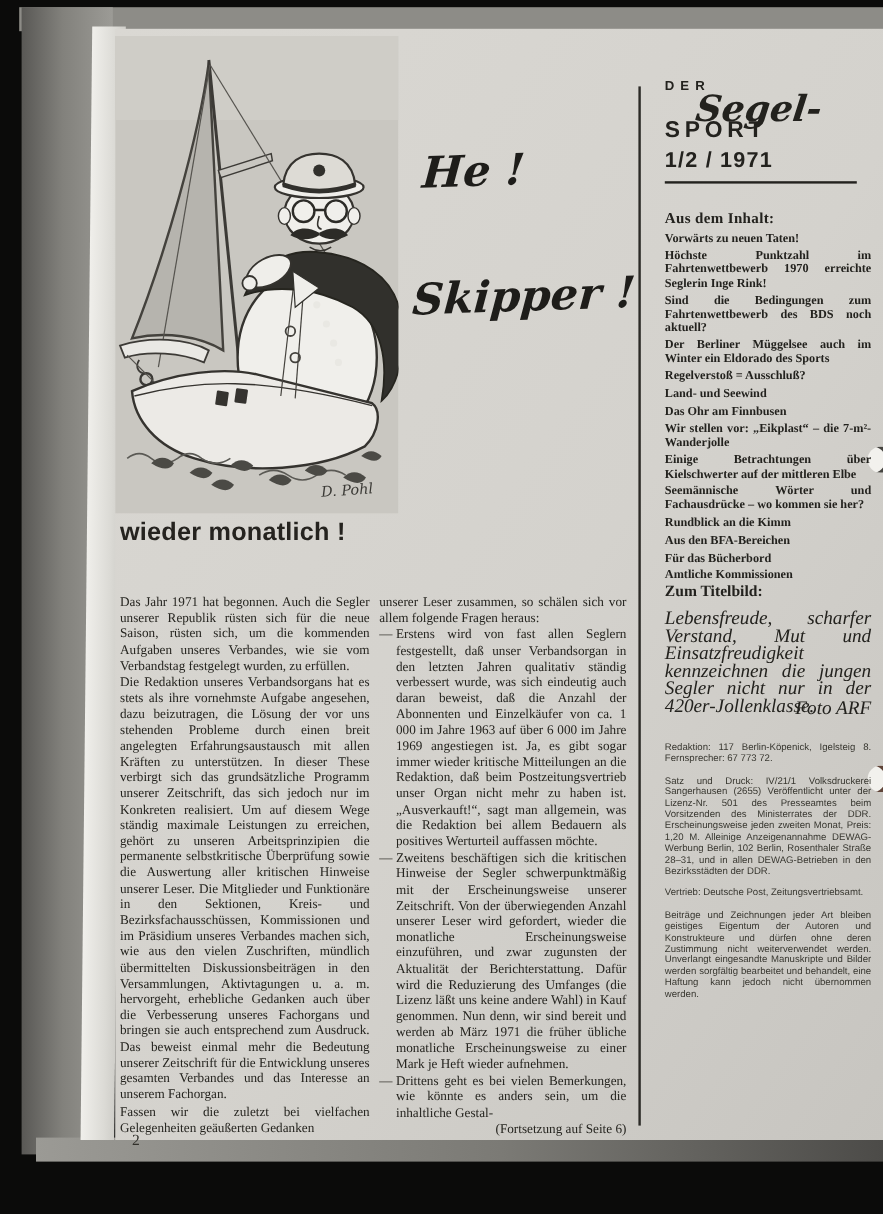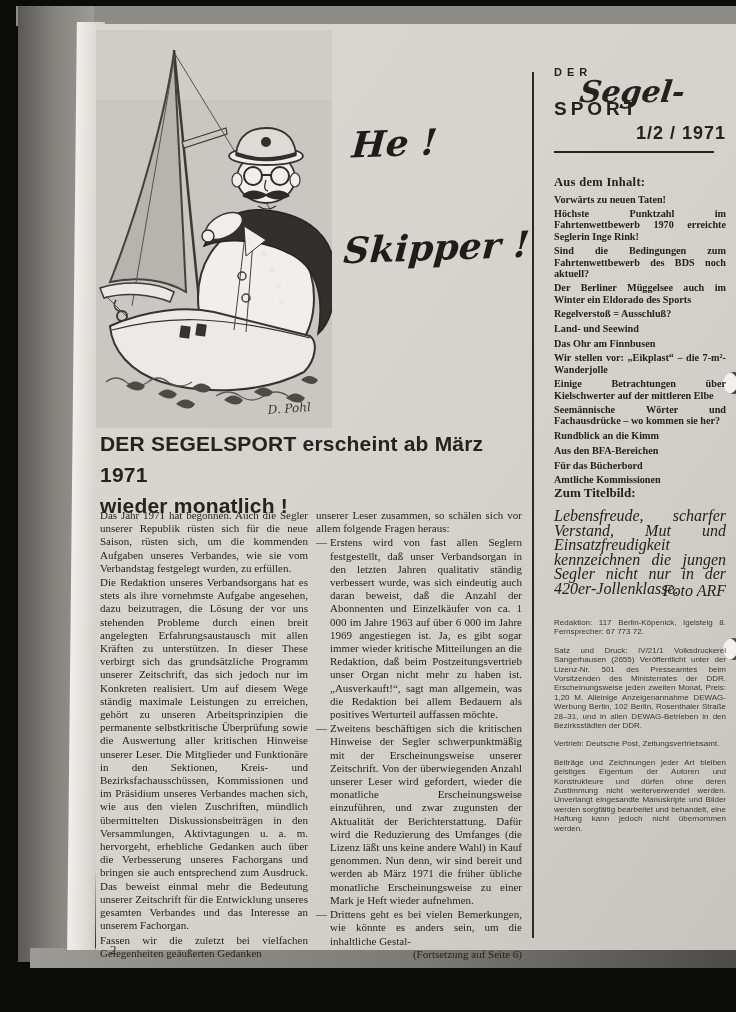--- a/index.html
+++ b/index.html
@@ -29,41 +29,41 @@
   .illu{position:absolute;left:96px;top:30px;}
   .caption{position:absolute;font-family:"DejaVu Serif",serif;font-style:italic;font-weight:bold;
     color:#1e1d1a;transform:skewX(-6deg) rotate(-2deg);}
   .cap1{left:352px;top:122px;font-size:36px;}
   .cap2{left:344px;top:226px;font-size:36px;}
   
   .headline{position:absolute;left:100px;top:428px;width:432px;
     font-family:"Liberation Sans",sans-serif;font-weight:bold;font-size:21px;line-height:31px;
     color:#25231f;letter-spacing:0.2px;}
   
-  .col{position:absolute;top:509px;width:208px;}
+  .col{position:absolute;top:496px;width:208px;}
   .col-left{left:100px;}
   .col-right{left:316px;width:206px;}
   p.body{margin:0;font-family:"Liberation Serif",serif;font-size:11px;line-height:13.2px;
     text-align:justify;color:#25241f;hyphens:auto;}
   p.body + p.body{margin-top:1px;}
   .bullet{position:relative;padding-left:14px;margin-top:1px;}
   .bullet .marker{position:absolute;left:0;top:0;}
   .contin{font-family:"Liberation Serif",serif;font-size:11px;line-height:13.2px;
     color:#25241f;text-align:right;padding-left:14px;}
   .pagenum{position:absolute;left:110px;top:942px;font-size:13px;color:#302f2a;}
   
   .vdivider{position:absolute;left:532px;top:72px;width:2px;height:866px;background:#2b2a26;}
   .sidebar{position:absolute;left:554px;top:66px;width:172px;color:#23221e;}
   .mh-der{font-family:"Liberation Sans",sans-serif;font-weight:bold;font-size:11px;letter-spacing:5px;}
   .mh-segel{font-family:"DejaVu Serif",serif;font-style:italic;font-weight:bold;font-size:30px;
     margin:-4px 0 0 26px;transform:skewX(-7deg);width:-moz-fit-content;width:fit-content;}
   .mh-sport{font-family:"Liberation Sans",sans-serif;font-weight:bold;font-size:19px;
     letter-spacing:4px;text-align:left;margin-top:-11px;}
   .mh-issue{font-family:"Liberation Sans",sans-serif;font-weight:bold;font-size:18px;
-    letter-spacing:1px;margin-top:3px;text-align:right;}
+    letter-spacing:1px;margin-top:3px;}
   .mh-rule{height:2px;background:#23221e;margin-top:7px;width:160px;}
   .toc-title{font-weight:bold;font-size:12.5px;margin-top:22px;letter-spacing:0.3px;}
   .toc-item{font-weight:bold;font-size:10.2px;line-height:11.2px;text-align:justify;
     margin-top:3.5px;hyphens:auto;}
   .toc-item:first-of-type{margin-top:15px;}
   .tb-title{font-weight:bold;font-size:13px;}
   .tb-text{font-style:italic;font-size:16px;line-height:14.5px;text-align:justify;margin-top:8px;hyphens:auto;}
   .tb-credit{font-style:italic;font-size:16px;text-align:right;margin-top:-14.5px;}
   .imprint{margin-top:18px;}
   .imp{font-family:"Liberation Sans",sans-serif;font-size:8px;line-height:9.4px;
@@ -143,21 +143,20 @@
   <path d="M190,368 q9,-9 19,0 q-5,9 -19,0 Z" fill="#4b4a45"></path>
   <path d="M80,374 q9,-9 19,0 q-5,9 -19,0 Z" fill="#4b4a45"></path>
   <path d="M205,350 q8,-8 17,0 q-4,8 -17,0 Z" fill="#4b4a45"></path>
   <text x="172" y="384" transform="rotate(-4 172 384)" font-size="12" font-style="italic" font-family="DejaVu Serif, serif" fill="#3a3935">D. Pohl</text>
 </svg>
 
 <div class="caption cap1">He !</div>
 <div class="caption cap2">Skipper !</div>
 
 <div class="headline">
-  <div>DER SEGELSPORT erscheint ab März 1971</div>
   <div>wieder monatlich !</div>
 </div>
 
 <div class="col col-left">
   <p class="body">Das Jahr 1971 hat begonnen. Auch die Segler unserer Republik rüsten sich für die neue Saison, rüsten sich, um die kommenden Aufgaben unseres Verbandes, wie sie vom Verbandstag festgelegt wurden, zu erfüllen.</p>
   <p class="body">Die Redaktion unseres Verbandsorgans hat es stets als ihre vornehmste Aufgabe angesehen, dazu beizutragen, die Lösung der vor uns stehenden Probleme durch einen breit angelegten Erfahrungsaustausch mit allen Kräften zu unterstützen. In dieser These verbirgt sich das grundsätzliche Programm unserer Zeitschrift, das sich jedoch nur im Konkreten realisiert. Um auf diesem Wege ständig maximale Leistungen zu erreichen, gehört zu unseren Arbeitsprinzipien die permanente selbstkritische Überprüfung sowie die Auswertung aller kritischen Hinweise unserer Leser. Die Mitglieder und Funktionäre in den Sektionen, Kreis- und Bezirksfachausschüssen, Kommissionen und im Präsidium unseres Verbandes machen sich, wie aus den vielen Zuschriften, mündlich übermittelten Diskussionsbeiträgen in den Versammlungen, Aktivtagungen u. a. m. hervorgeht, erhebliche Gedanken auch über die Verbesserung unseres Fachorgans und bringen sie auch entsprechend zum Ausdruck. Das beweist einmal mehr die Bedeutung unserer Zeitschrift für die Entwicklung unseres gesamten Verbandes und das Interesse an unserem Fachorgan.</p>
   <p class="body">Fassen wir die zuletzt bei vielfachen Gelegenheiten geäußerten Gedanken</p>
 </div>
 
 <div class="col col-right">

